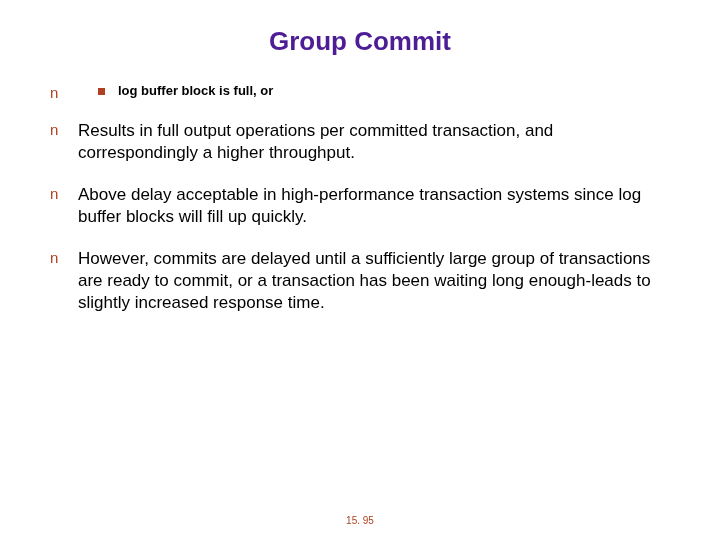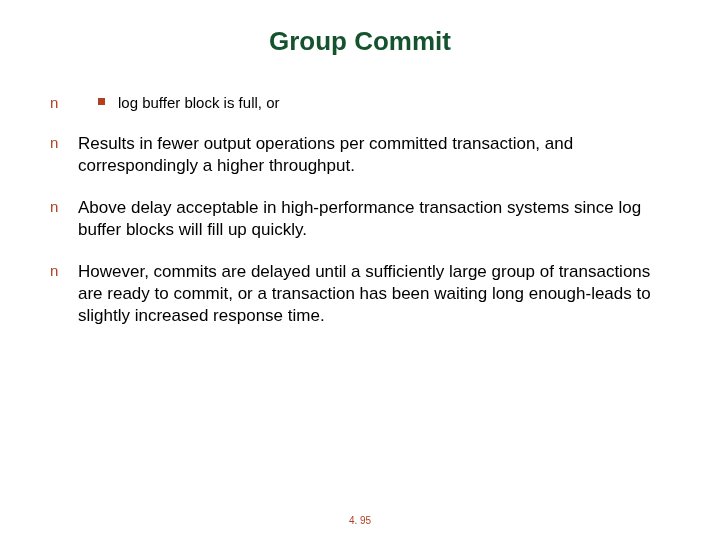--- a/index.html
+++ b/index.html
@@ -16,22 +16,22 @@
     box-sizing: border-box;
     width: 720px;
     height: 540px;
     padding: 20px 40px 0 40px;
     position: relative;
   }
   .title {
     text-align: center;
     font-weight: bold;
     font-size: 26px;
-    color: #14532d;
-    margin: 6px 0 36px 0;
+    color: #4c1d95;
+    margin: 6px 0 26px 0;
   }
   ul.level1 {
     list-style: none;
     padding: 0 10px 0 10px;
     margin: 0;
   }
   ul.level1 > li {
     position: relative;
     padding-left: 28px;
     margin-bottom: 20px;
@@ -49,22 +49,23 @@
   }
   ul.level2 {
     list-style: none;
     padding: 0 0 0 20px;
     margin: 14px 0 0 0;
   }
   ul.level2 > li {
     position: relative;
     padding-left: 20px;
     margin-bottom: 14px;
-    font-size: 15px;
+    font-size: 13px;
     line-height: 1.3;
+    font-weight: bold;
   }
   ul.level2 > li::before {
     content: "";
     position: absolute;
     left: 0;
     top: 5px;
     width: 7px;
     height: 7px;
     background: #b04020;
   }
@@ -86,24 +87,24 @@
 
   <ul class="level1">
     <li>
       <ul class="level2">
         <li>
           <span>log buffer block is full, or</span>
         </li>
       </ul>
     </li>
     <li>
-      <span>Results in fewer output operations per committed transaction, and correspondingly a higher throughput.</span>
+      <span>Results in full output operations per committed transaction, and correspondingly a higher throughput.</span>
     </li>
     <li>
       <span>Above delay acceptable in high-performance transaction systems since log buffer blocks will fill up quickly.</span>
     </li>
     <li>
       <span>However, commits are delayed until a sufficiently large group of transactions are ready to commit, or a transaction has been waiting long enough-leads to slightly increased response time.</span>
     </li>
   </ul>
 
-  <div class="pagenum">4. 95</div>
+  <div class="pagenum">15. 95</div>
 </div>
 
 </body></html>

